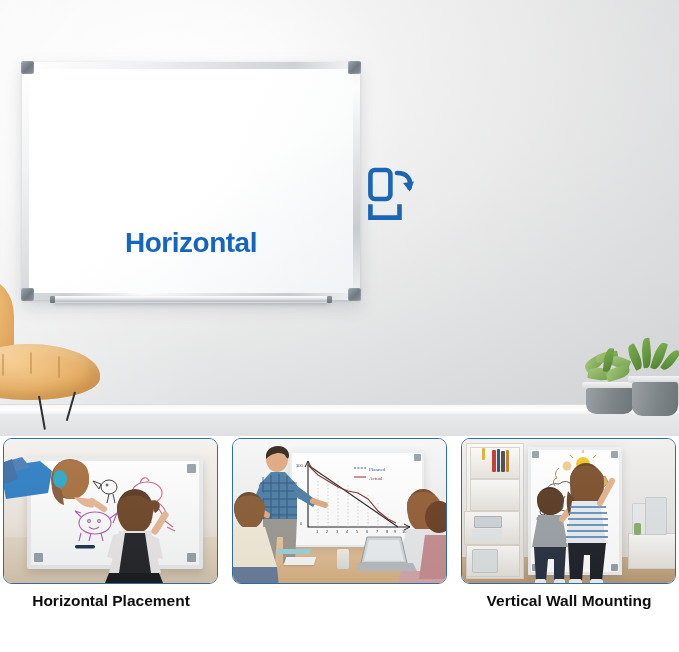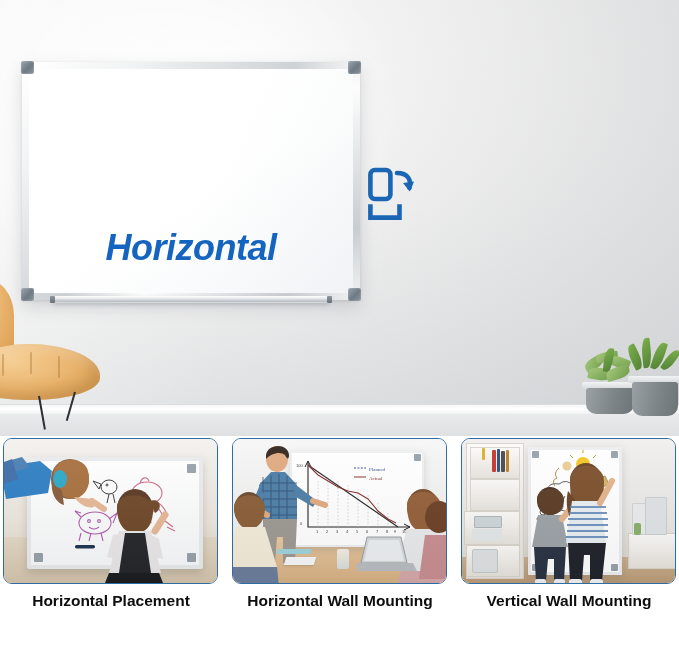--- a/index.html
+++ b/index.html
@@ -49,21 +49,21 @@
     box-shadow:0 2px 4px rgba(120,126,134,.35);}
   .tray-clip{position:absolute;width:5px;height:7px;border-radius:1px;
     background:linear-gradient(#8e979f,#69727a);}
 
   #wb-horizontal{left:22px;top:62px;width:338px;height:238px;}
   #wb-vertical{left:415px;top:3px;width:240px;height:328px;}
 
   .wb-label{position:absolute;left:0;right:0;text-align:center;
     font-weight:bold;color:#1565c0;letter-spacing:-.5px;
     text-shadow:0 1px 0 rgba(255,255,255,.7);}
-  #label-horizontal{top:158px;font-size:36px;font-style:italic;}
+  #label-horizontal{top:158px;font-size:28px;}
   #label-vertical{top:139px;font-size:36px;}
 
   
   .rotate-icon{position:absolute;left:368px;top:167px;width:46px;height:54px;}
 
   
   .chair{position:absolute;left:-36px;top:318px;width:140px;height:104px;}
   .chair-seat{position:absolute;left:0;top:26px;width:136px;height:56px;border-radius:50% 56% 52% 48%/60% 60% 42% 42%;
     background:radial-gradient(ellipse at 35% 30%, #f6cf95, #e8b26b 55%, #d79c53 100%);
     box-shadow:inset -8px -6px 14px rgba(176,122,56,.45), inset 6px 6px 12px rgba(255,236,204,.5);}
@@ -358,21 +358,20 @@
           <path d="M12 5 L42 5 L47 26 L7 26 Z" fill="#eceff1"></path>
           <path d="M0 28 L56 28 L60 36 L-4 36 Z" fill="#b9bec3"></path>
         </svg>
 
         <div style="position:absolute;left:52px;top:118px;width:30px;height:8px;background:#f7f8f9;transform:skewX(-18deg);box-shadow:0 1px 2px rgba(0,0,0,.15)"></div>
         <div style="position:absolute;left:44px;top:110px;width:34px;height:5px;background:#9fd3dc;transform:skewX(-18deg)"></div>
         <div style="position:absolute;left:104px;top:110px;width:12px;height:20px;background:linear-gradient(rgba(255,255,255,.75),rgba(214,228,233,.85));border-radius:2px"></div>
       </div>
       <div style="position:absolute;inset:0;background:linear-gradient(180deg,rgba(255,255,255,.05),rgba(0,0,0,.05));pointer-events:none"></div>
     </div>
-    <div class="panel-caption" id="caption-2">Horizontal Wall Mounting</div>
 
     <div class="panel" id="panel-3">
       <div class="scene">
         <div class="p3-bg"></div>
         <div class="p3-floor"></div>
 
         <div class="shelf" style="left:4px;top:4px;width:56px;height:134px;"></div>
         <div class="shelf" style="left:8px;top:8px;width:48px;height:30px;"></div>
         <div class="shelf" style="left:8px;top:40px;width:48px;height:30px;"></div>
         <div class="shelf" style="left:2px;top:72px;width:54px;height:32px;"></div>

